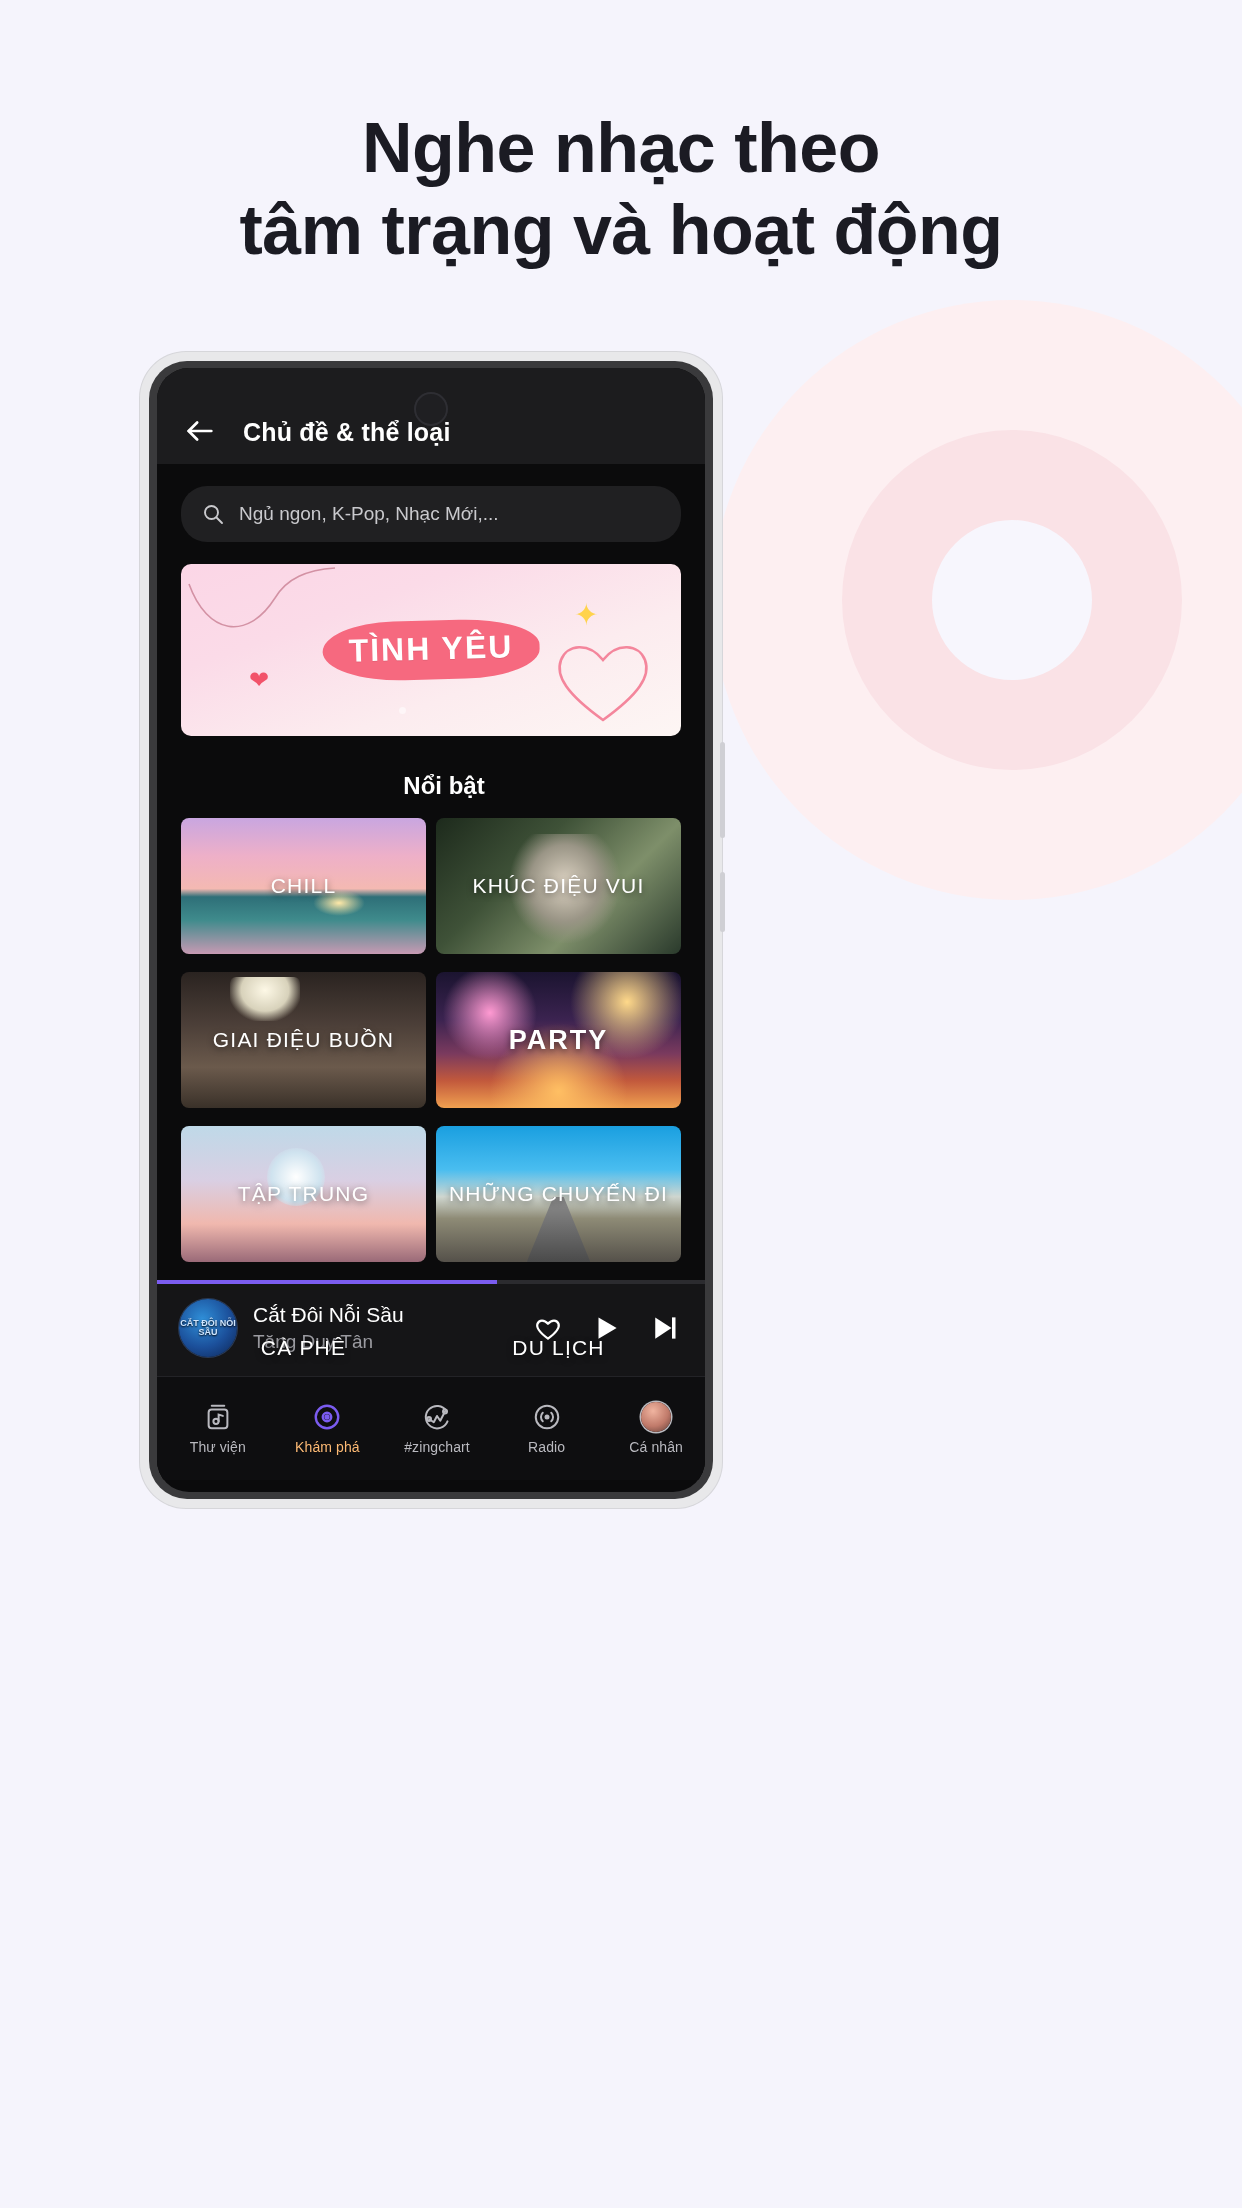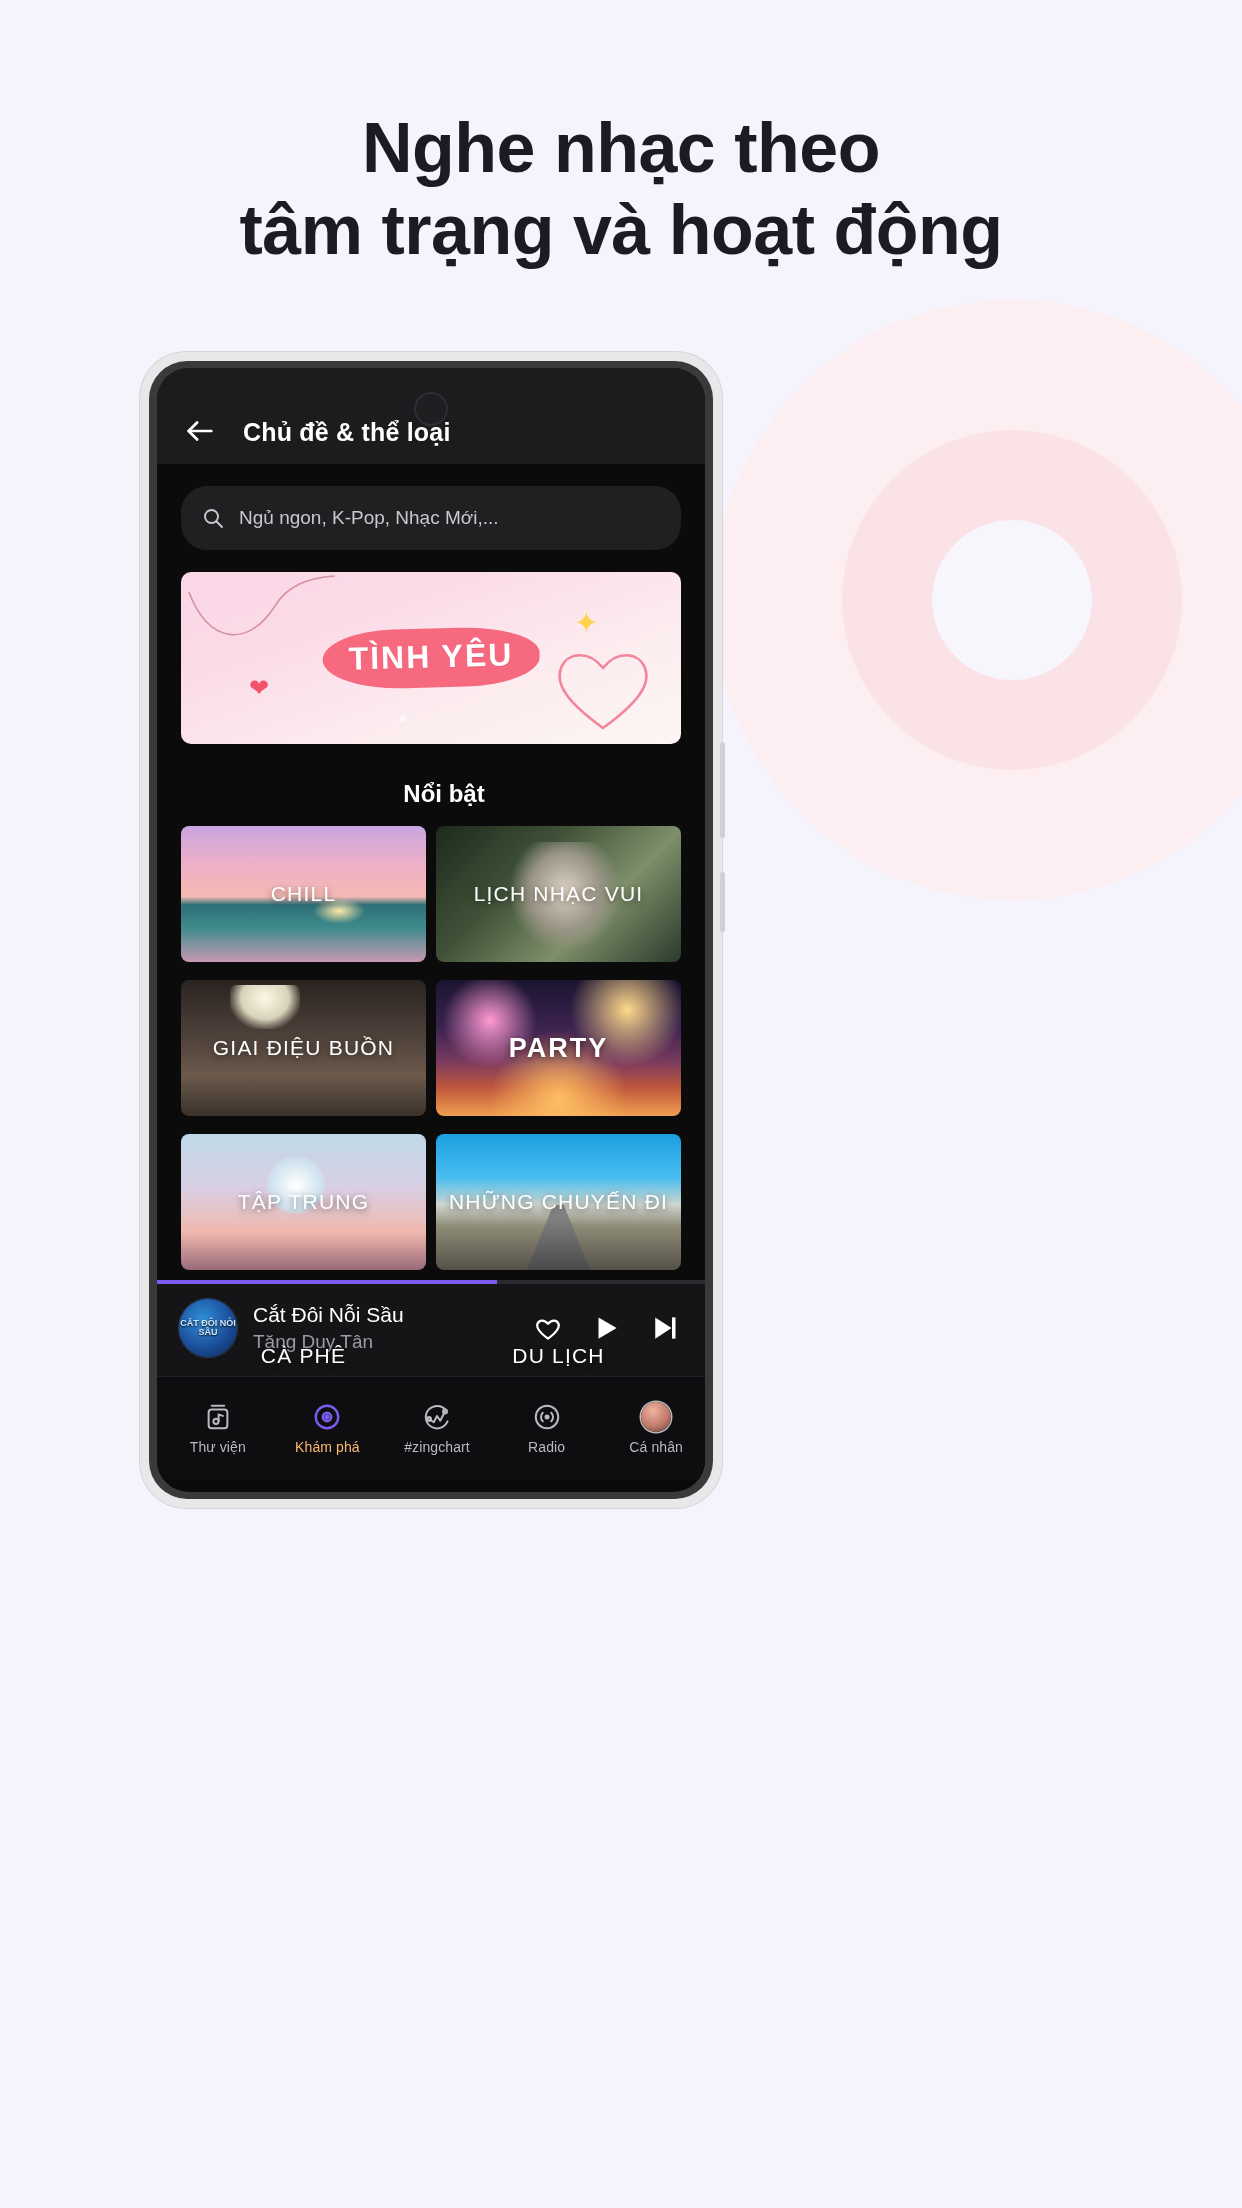--- a/index.html
+++ b/index.html
@@ -118,21 +118,21 @@
   
   .content {
     background:#0b0b0c;
     height:calc(100% - 108px);
     position:relative;
     overflow:hidden;
   }
 
   .searchbar {
     margin:22px 24px 0 24px;
-    height:64px;
+    height:56px;
     background:#202022;
     border-radius:26px;
     display:flex;
     align-items:center;
     padding:0 20px;
     gap:14px;
   }
   .search-icon { width:24px; height:24px; flex:none; display:block; }
   .search-ph { color:#c9c9cd; font-size:19px; }
 
@@ -363,21 +363,21 @@
 
         <div class="section-title">Nổi bật</div>
 
         <div class="grid">
           <div class="card">
             <span class="art art-chill"></span>
             <span class="card-label">CHILL</span>
           </div>
           <div class="card">
             <span class="art art-khuc"></span>
-            <span class="card-label">LỊCH NHẠC VUI</span>
+            <span class="card-label">KHÚC ĐIỆU VUI</span>
           </div>
           <div class="card">
             <span class="art art-buon"></span>
             <span class="card-label">GIAI ĐIỆU BUỒN</span>
           </div>
           <div class="card">
             <span class="art art-party"></span>
             <span class="card-label big">PARTY</span>
           </div>
           <div class="card">

